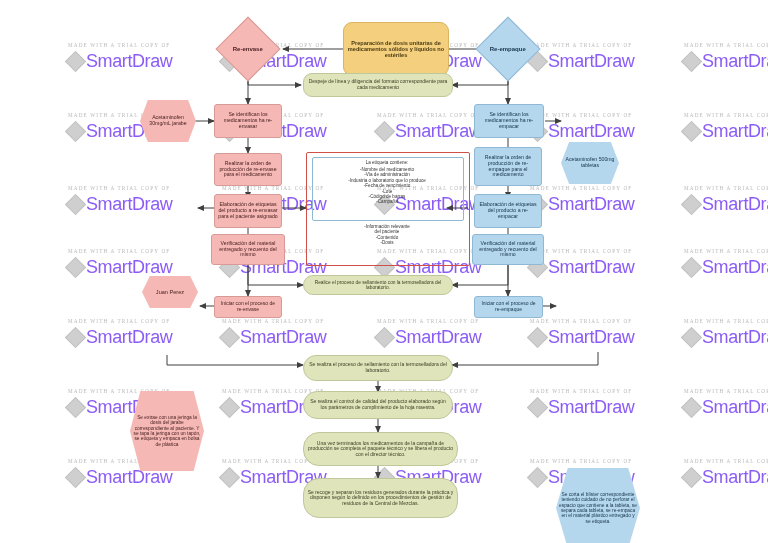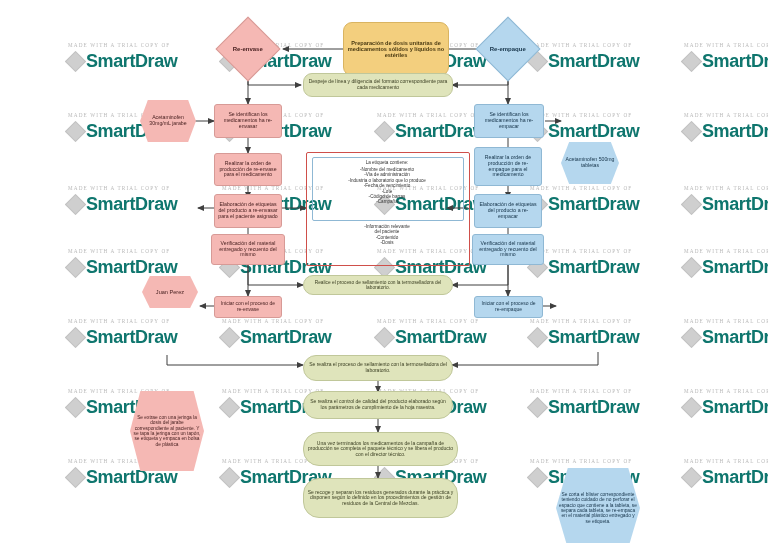--- a/index.html
+++ b/index.html
@@ -8,21 +8,21 @@
        color:#2b2b2b;position:relative;}
 
   
   #watermarks{position:absolute;inset:0;z-index:1;pointer-events:none;}
   .wm{position:absolute;width:170px;text-align:left;}
   .wm .wm-top{font-size:5.2px;letter-spacing:1.15px;color:#b9b9b9;
               font-family:"Liberation Serif","DejaVu Serif",serif;white-space:nowrap;}
   .wm .wm-logo{display:flex;align-items:center;gap:3px;margin-top:3px;}
   .wm .wm-dia{width:13px;height:13px;background:#cfcfcf;transform:rotate(45deg);
               border:1px solid #c2c2c2;}
-  .wm .wm-word{font-size:18px;color:#0f766e;font-weight:700;letter-spacing:-0.4px;
+  .wm .wm-word{font-size:18px;color:#8b5cf6;font-weight:400;letter-spacing:-0.4px;
                font-family:"Liberation Sans",sans-serif;}
 
   
   #diagram{position:absolute;inset:0;z-index:2;}
   #edges{position:absolute;left:0;top:0;width:768px;height:543px;z-index:2;}
 
   .node{position:absolute;z-index:3;display:flex;align-items:center;
         justify-content:center;text-align:center;box-sizing:border-box;
         line-height:1.12;}
   .node span{display:block;padding:1px 3px;}

